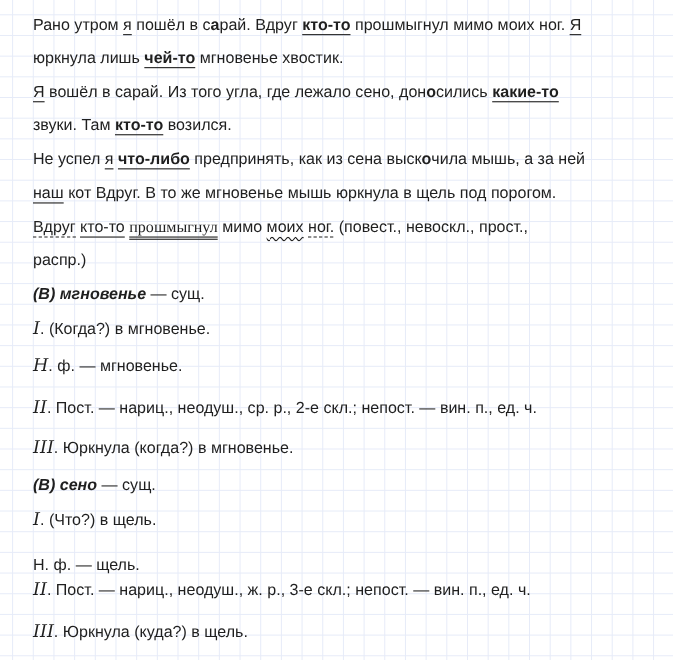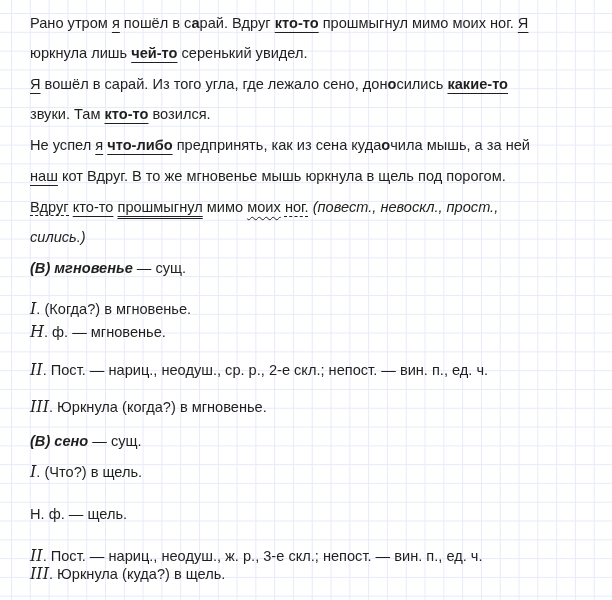--- a/index.html
+++ b/index.html
@@ -13,72 +13,72 @@
     background-position: 11px 13px;
     font-family: "Liberation Sans", sans-serif;
     color: #1f1f1f;
     font-size: 14.6px;
     position: relative;
   }
   .doc { position: absolute; left: 16px; top: 0; width: 590px; }
   .line { position: absolute; left: 0; white-space: nowrap; line-height: 20px; margin-left: 14px; }
   .b { font-weight: bold; }
   .u1 { text-decoration: underline; text-decoration-thickness: 1.2px; text-underline-offset: 4px; }
-  .u2 { text-decoration: underline double; text-decoration-thickness: 1px; text-underline-offset: 4px; }
+  .u2 { text-decoration: underline double; text-decoration-thickness: 1px; text-underline-offset: 4px; font-family: Liberation Serif, serif; }
   .uw { text-decoration: underline wavy; text-decoration-thickness: 1px; text-underline-offset: 4px; }
   .ud { text-decoration: underline dashed; text-decoration-thickness: 1px; text-underline-offset: 4px; text-align: right; }
   .udd { border-bottom: 1.2px dashed #1f1f1f; }
   .stress { font-weight: bold; }
-  .i { font-style: italic; }
+  .i { }
   .roman { font-family: "DejaVu Serif", "Liberation Serif", serif; font-style: italic; font-size: 16px; }
   .bi { font-weight: bold; font-style: italic; }
 </style>
 </head>
 <body>
 
 <div class="doc">
 
   <div class="line" style="top:13px">
     <span>Рано утром </span><span class="u1">я</span><span> пошёл в с</span><span class="stress">а</span><span>рай. Вдруг </span><span class="b u1">кто-то</span><span> прошмыгнул мимо моих ног. </span><span class="u1">Я</span>
   </div>
   <div class="line" style="top:43px">
-    <span>юркнула лишь </span><span class="b u1">чей-то</span><span> серенький увидел.</span>
+    <span>юркнула лишь </span><span class="b u1">чей-то</span><span> мгновенье хвостик.</span>
   </div>
 
   <div class="line" style="top:74px">
     <span class="u1">Я</span><span> вошёл в сарай. Из того угла, где лежало сено, дон</span><span class="stress">о</span><span>сились </span><span class="b u1">какие-то</span>
   </div>
   <div class="line" style="top:104px">
     <span>звуки. Там </span><span class="b u1">кто-то</span><span> возился.</span>
   </div>
 
   <div class="line" style="top:135px">
-    <span>Не успел </span><span class="u1">я</span><span> </span><span class="b u1">что-либо</span><span> предпринять, как из сена куда</span><span class="stress">о</span><span>чила мышь, а за ней</span>
+    <span>Не успел </span><span class="u1">я</span><span> </span><span class="b u1">что-либо</span><span> предпринять, как из сена выск</span><span class="stress">о</span><span>чила мышь, а за ней</span>
   </div>
   <div class="line" style="top:166px">
     <span class="u1">наш</span><span> кот Вдруг. В то же мгновенье мышь юркнула в щель под порогом.</span>
   </div>
 
   <div class="line" style="top:197px">
     <span class="udd">Вдруг</span>
     <span class="u1">кто-то</span>
     <span class="u2">прошмыгнул</span>
     <span>мимо</span>
     <span class="uw">моих</span>
     <span class="ud">ног.</span>
     <span class="i">(повест., невоскл., прост.,</span>
   </div>
   <div class="line" style="top:227px">
-    <span class="i">сились.)</span>
+    <span class="i">распр.)</span>
   </div>
 
   <div class="line" style="top:258px">
     <span class="bi">(В) мгновенье</span><span> — сущ.</span>
   </div>
-  <div class="line" style="top:299px">
+  <div class="line" style="top:289px">
     <span class="roman">I</span><span>. (Когда?) в мгновенье.</span>
   </div>
   <div class="line" style="top:322px">
     <span class="roman">Н</span><span>. ф. — мгновенье.</span>
   </div>
   <div class="line" style="top:360px">
     <span class="roman">II</span><span>. Пост. — нариц., неодуш., ср. р., 2-е скл.; непост. — вин. п., ед. ч.</span>
   </div>
   <div class="line" style="top:397px">
     <span class="roman">III</span><span>. Юркнула (когда?) в мгновенье.</span>
@@ -86,20 +86,20 @@
 
   <div class="line" style="top:431px">
     <span class="bi">(В) сено</span><span> — сущ.</span>
   </div>
   <div class="line" style="top:462px">
     <span class="roman">I</span><span>. (Что?) в щель.</span>
   </div>
   <div class="line" style="top:504px">
     <span>Н. ф. — щель.</span>
   </div>
-  <div class="line" style="top:546px">
+  <div class="line" style="top:526px">
     <span class="roman">II</span><span>. Пост. — нариц., неодуш., ж. р., 3-е скл.; непост. — вин. п., ед. ч.</span>
   </div>
   <div class="line" style="top:564px">
     <span class="roman">III</span><span>. Юркнула (куда?) в щель.</span>
   </div>
 
 </div>
 
 </body></html>

